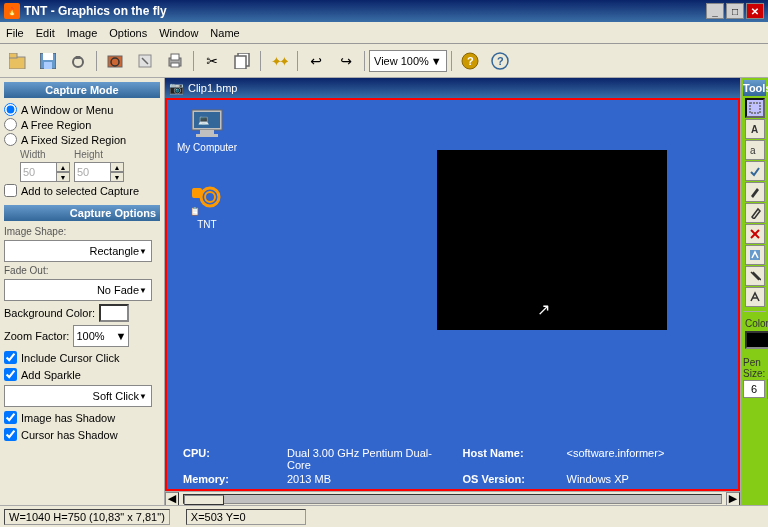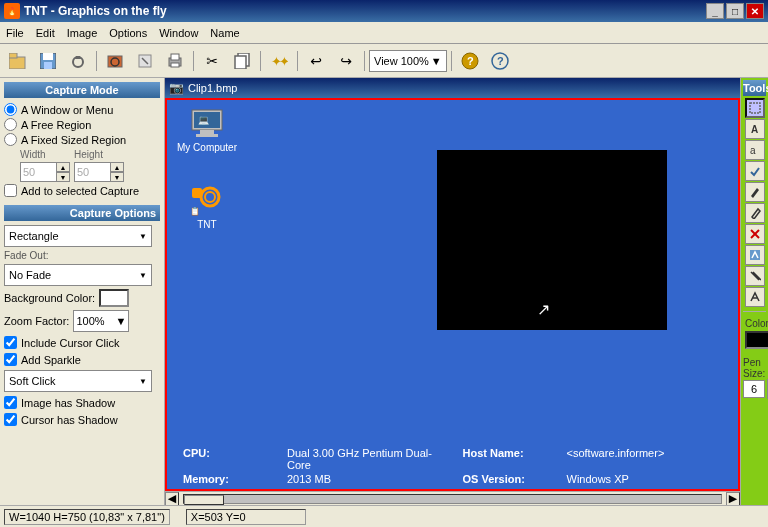--- a/index.html
+++ b/index.html
@@ -104,21 +104,21 @@
     .spin-btns { display: flex; flex-direction: column; }
     .spin-btn { width: 14px; height: 10px; border: 1px solid #888; background: #ece9d8; font-size: 7px; display: flex; align-items: center; justify-content: center; cursor: pointer; line-height: 1; }
     .checkbox-item { display: flex; align-items: center; gap: 4px; padding: 2px 0; }
     .section-label { font-size: 10px; color: #555; padding: 1px 0; }
     .dropdown-full {
       width: 148px; height: 22px;
       border: 1px solid #888;
       background: white;
       padding: 0 4px;
       font-size: 11px;
-      display: flex; align-items: center; justify-content: space-between;
+      display: flex; align-items: center; justify-content: flex-end;
       margin: 2px 0;
     }
     .dropdown-arrow { font-size: 8px; }
     .color-btn {
       width: 30px; height: 18px;
       border: 2px inset #888;
       background: white;
       display: inline-block;
     }
     .zoom-row { display: flex; align-items: center; gap: 4px; margin: 2px 0; }
@@ -408,20 +408,21 @@
       </div>
     </div>
 
     <div class="checkbox-item">
       <input type="checkbox" style="">
       <label>Add to selected Capture</label>
     </div>
 
     <div class="capture-options-title">Capture Options</div>
 
+    <div class="section-label">Image Shape:</div>
     <div class="dropdown-full">
       <span>Rectangle</span>
       <span class="dropdown-arrow">▼</span>
     </div>
 
     <div class="section-label">Fade Out:</div>
     <div class="dropdown-full">
       <span>No Fade</span>
       <span class="dropdown-arrow">▼</span>
     </div>

